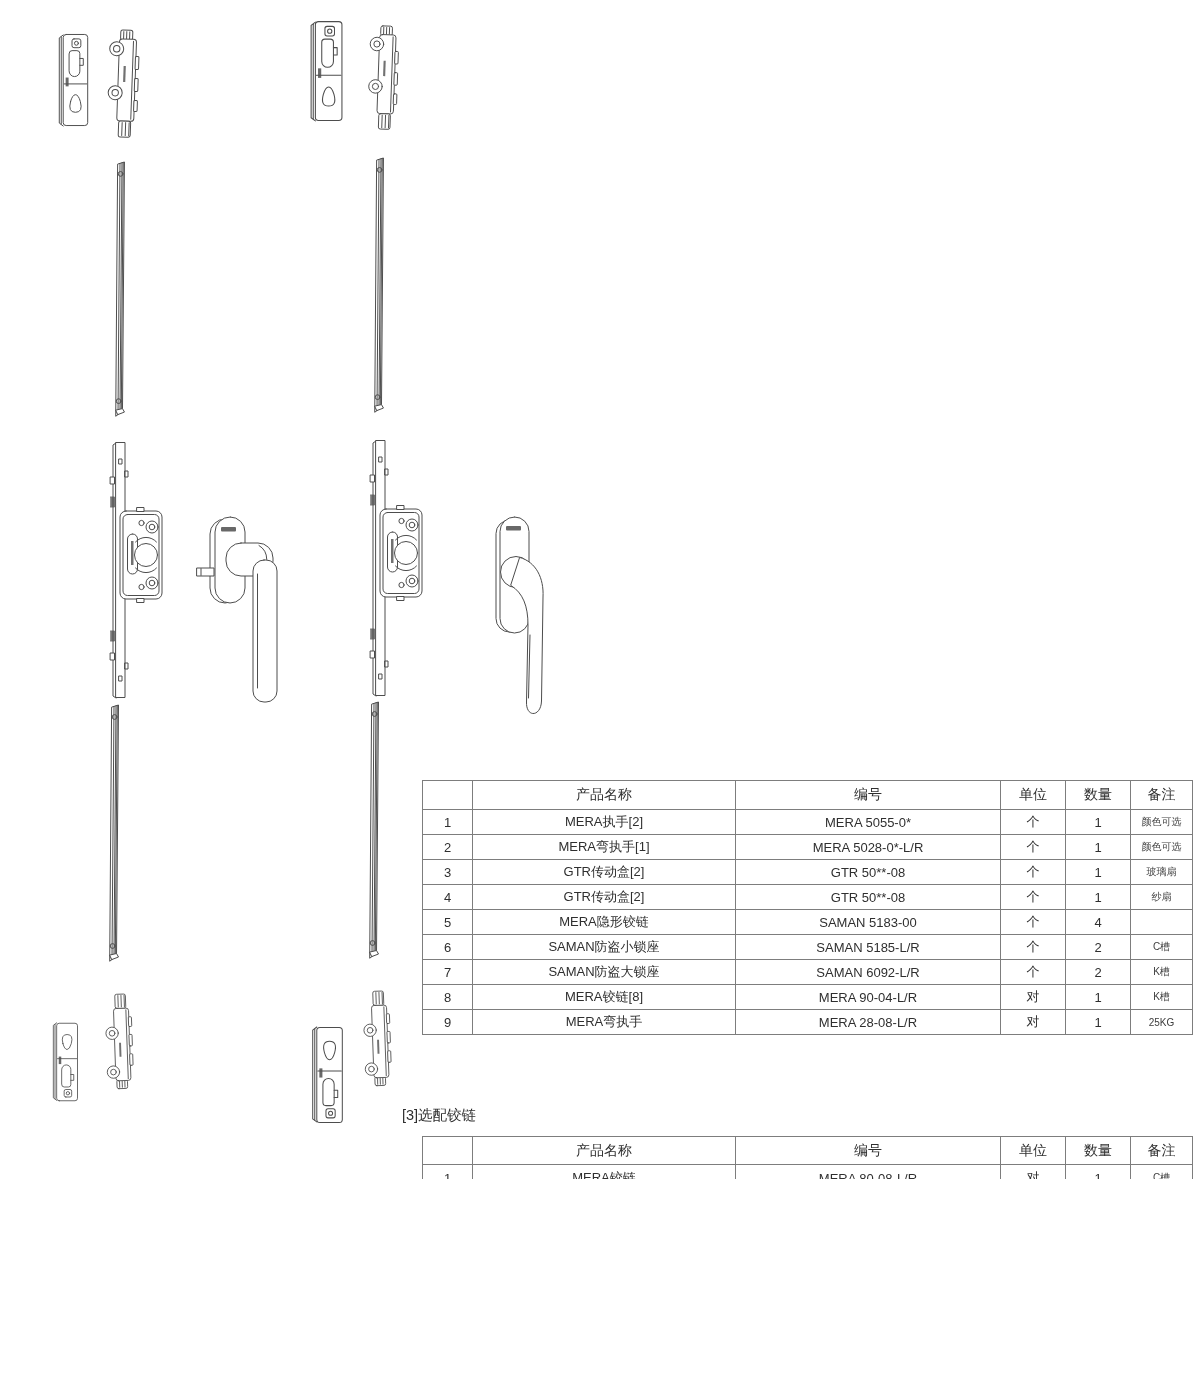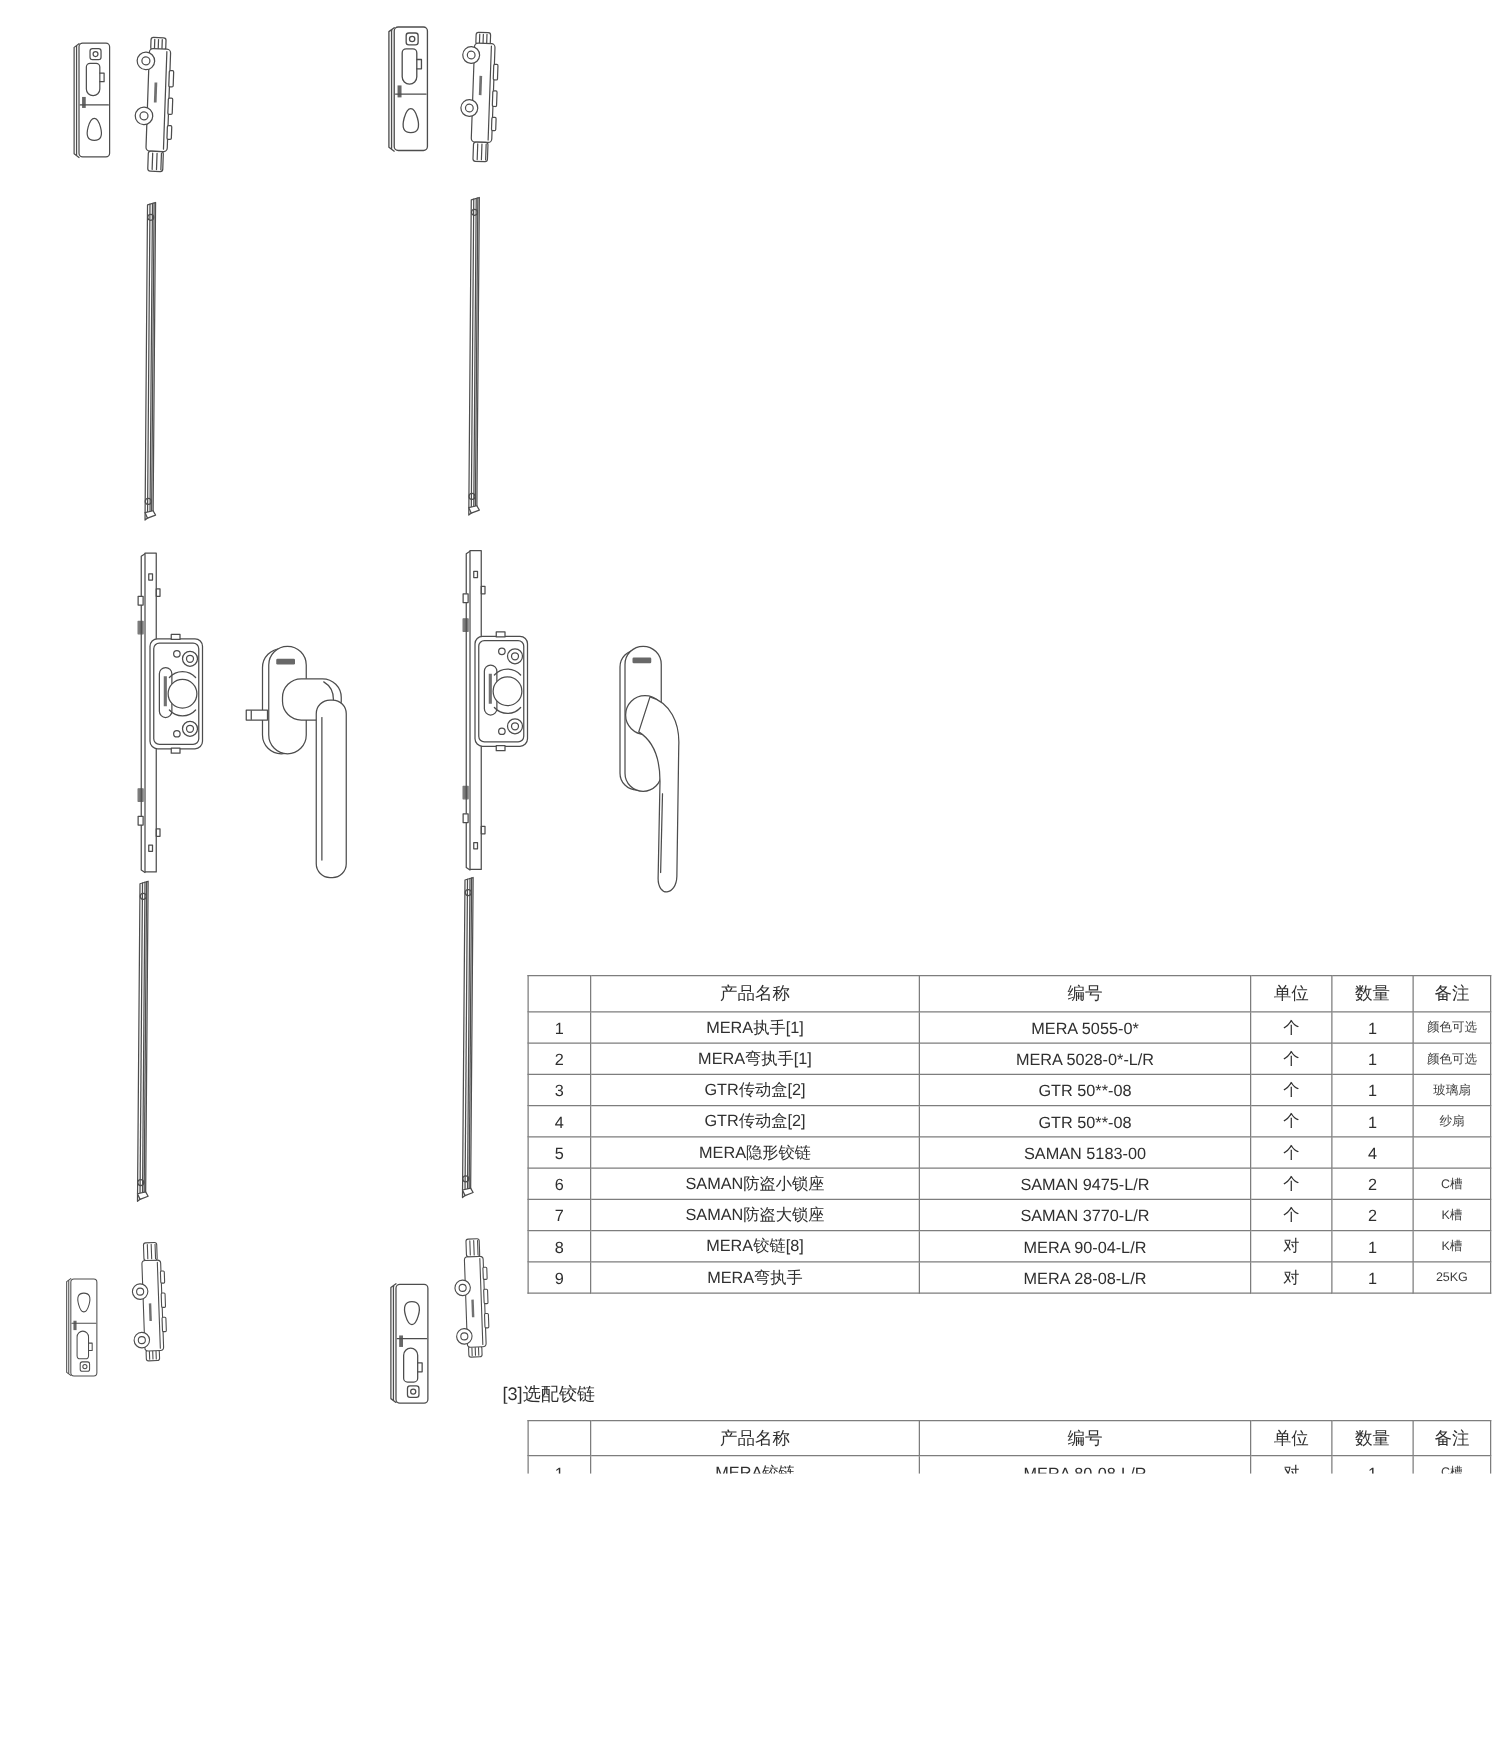--- a/index.html
+++ b/index.html
@@ -279,21 +279,21 @@
           <th>产品名称</th>
           <th>编号</th>
           <th>单位</th>
           <th>数量</th>
           <th>备注</th>
         </tr>
       </thead>
       <tbody>
         <tr>
           <td>1</td>
-          <td>MERA执手[1]</td>
+          <td>MERA执手[2]</td>
           <td>MERA 5055-0*</td>
           <td>个</td>
           <td>1</td>
           <td class="remark-col">颜色可选</td>
         </tr>
         <tr>
           <td>2</td>
           <td>MERA弯执手[1]</td>
           <td>MERA 5028-0*-L/R</td>
           <td>个</td>
@@ -320,29 +320,29 @@
           <td>5</td>
           <td>MERA隐形铰链</td>
           <td>SAMAN 5183-00</td>
           <td>个</td>
           <td>4</td>
           <td class="remark-col"></td>
         </tr>
         <tr>
           <td>6</td>
           <td>SAMAN防盗小锁座</td>
-          <td>SAMAN 9475-L/R</td>
+          <td>SAMAN 5185-L/R</td>
           <td>个</td>
           <td>2</td>
           <td class="remark-col">C槽</td>
         </tr>
         <tr>
           <td>7</td>
           <td>SAMAN防盗大锁座</td>
-          <td>SAMAN 3770-L/R</td>
+          <td>SAMAN 6092-L/R</td>
           <td>个</td>
           <td>2</td>
           <td class="remark-col">K槽</td>
         </tr>
         <tr>
           <td>8</td>
           <td>MERA铰链[8]</td>
           <td>MERA 90-04-L/R</td>
           <td>对</td>
           <td>1</td>

